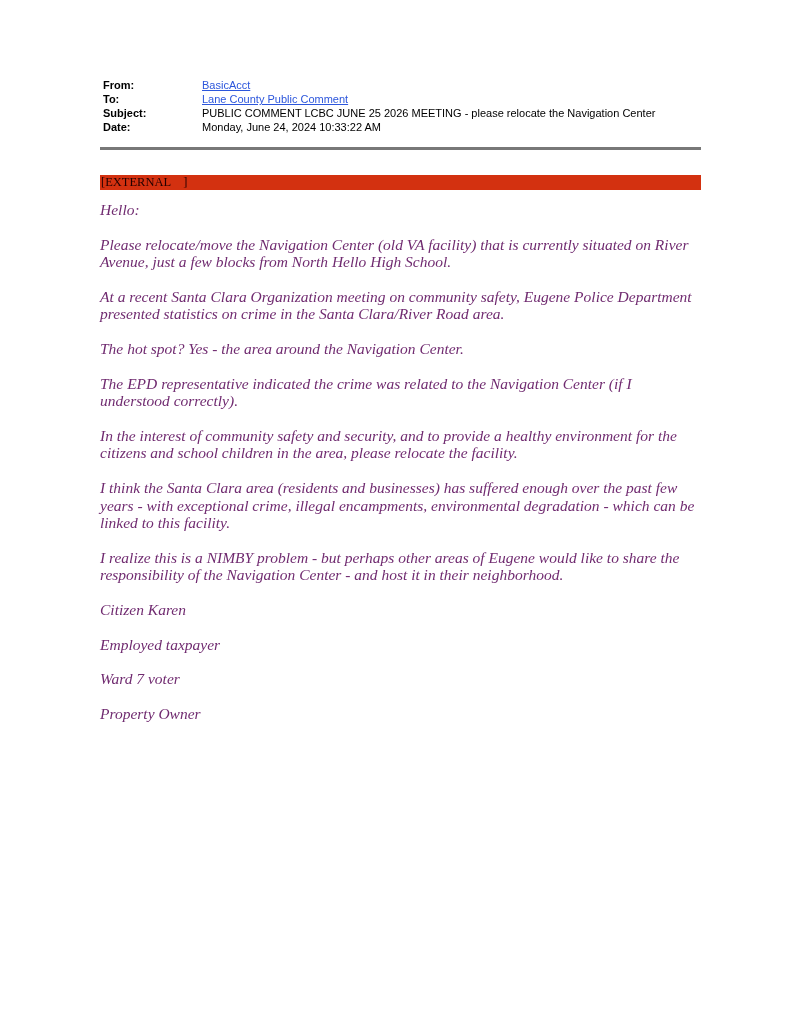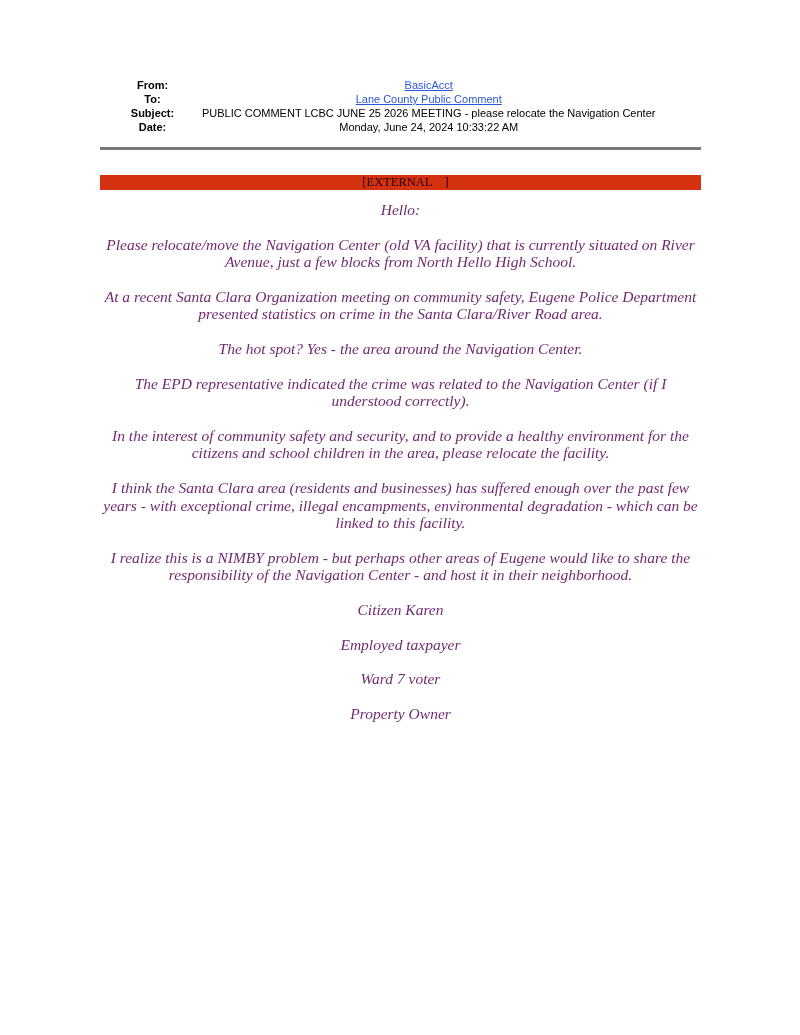--- a/index.html
+++ b/index.html
@@ -1,15 +1,15 @@
 <!DOCTYPE html>
 <html style="--banner-bg: #d33110; --banner-text: #240000; --body-text: #702b70; --link: #2c56dc; --divider: #787878;"><head>
 <meta charset="utf-8">
 <style>
-  * { margin: 0; padding: 0; box-sizing: border-box; text-align: center; }
+  * { margin: 0; padding: 0; box-sizing: border-box; }
   html, body { background: #ffffff; }
   body {
     width: 800px;
     height: 1035px;
     position: relative;
     font-family: "Liberation Serif", serif;
     overflow: hidden;
   }
   .page {
     position: absolute;
@@ -47,21 +47,21 @@
   }
   
   .external-banner {
     margin-top: 25px;
     height: 15px;
     background: var(--banner-bg, #d33110);
     color: var(--banner-text, #240000);
     font-family: "Liberation Serif", serif;
     font-size: 12.5px;
     line-height: 15px;
-    padding-left: 10px;
+    padding-left: 1px;
   }
   .external-banner span { white-space: pre; }
   
   .email-body {
     margin-top: 11px;
     color: var(--body-text, #702b70);
     font-size: 15.5px;
     line-height: 17.6px;
     font-style: italic;
   }

